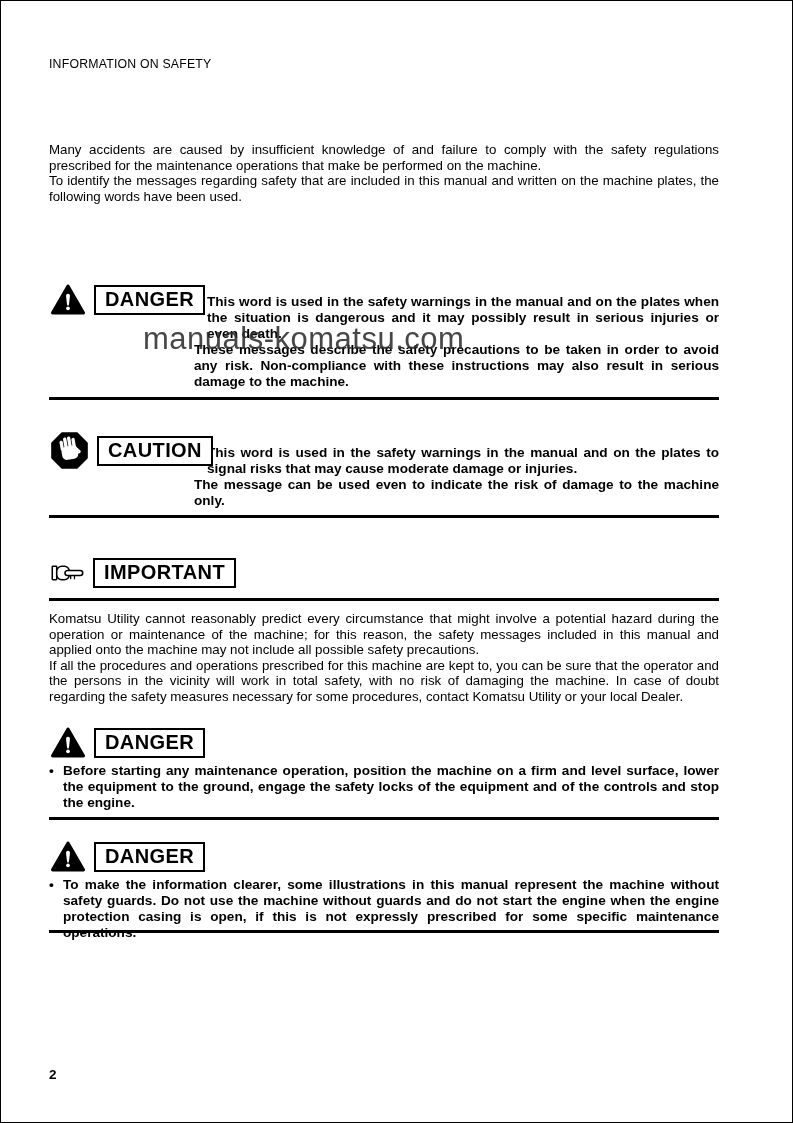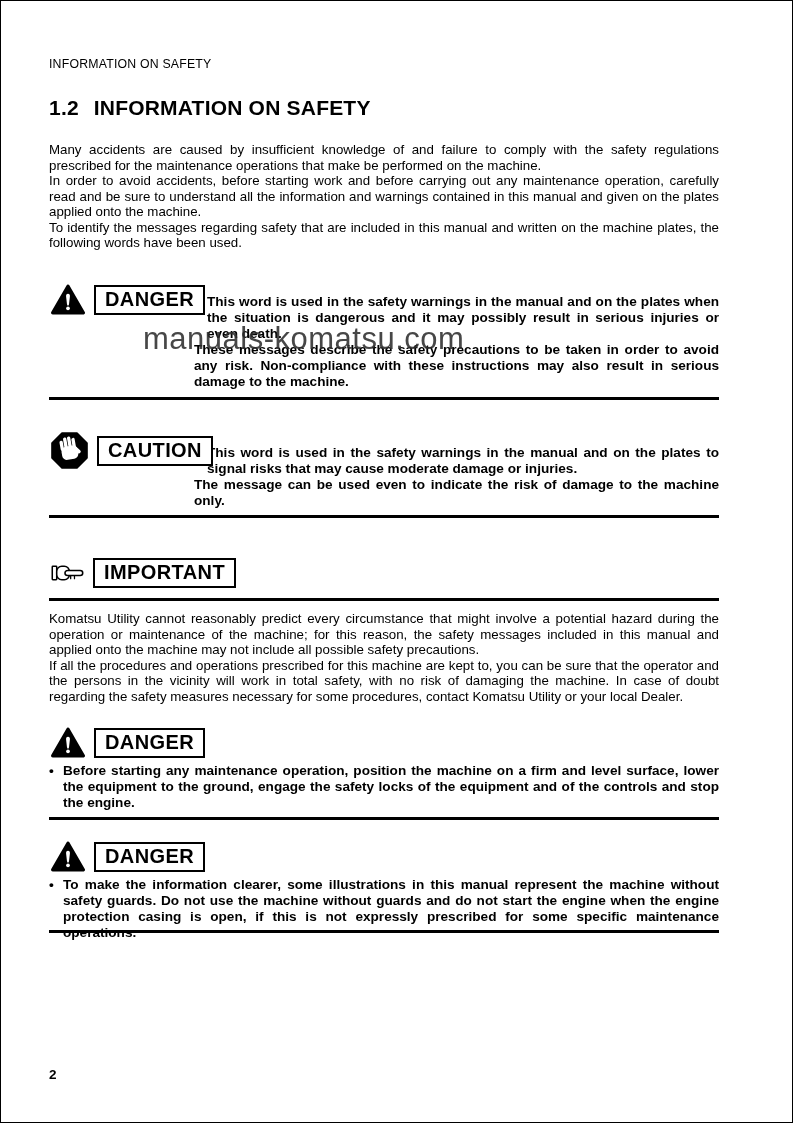--- a/index.html
+++ b/index.html
@@ -42,27 +42,23 @@
   .page-number { position:absolute; left:48px; top:1066px; font-size:13.5px; font-weight:bold; }
   .icon { flex:none; display:block; }
 </style>
 </head>
 <body>
 
 <div class="page">
 
   <div class="running-header">INFORMATION ON SAFETY</div>
 
-  <h1 class="title">
-    <span class="title-num">1.2</span><span>INFORMATION ON SAFETY</span>
-  </h1>
 
   <div class="paras intro">
     <p>Many accidents are caused by insufficient knowledge of and failure to comply with the safety regulations prescribed for the maintenance operations that make be performed on the machine.</p>
-    <p>In order to avoid accidents, before starting work and before carrying out any maintenance operation, carefully read and be sure to understand all the information and warnings contained in this manual and given on the plates applied onto the machine.</p>
     <p>To identify the messages regarding safety that are included in this manual and written on the machine plates, the following words have been used.</p>
   </div>
 
   <section class="def-block" style="top:283px">
     <div class="badge">
       <svg class="icon" viewBox="0 0 100 90" width="34" height="31">
         <path d="M50 6 L95 84 L5 84 Z" fill="#000" stroke="#000" stroke-width="10" stroke-linejoin="round"></path>
         <path d="M50 28 q6.5 0 5.6 8.5 l-2.5 22 q-0.5 5 -3.1 5 q-2.6 0 -3.1 -5 l-2.5 -22 q-0.9 -8.5 5.6 -8.5" fill="#fff"></path>
         <circle cx="50" cy="71" r="5.5" fill="#fff"></circle>
       </svg>

